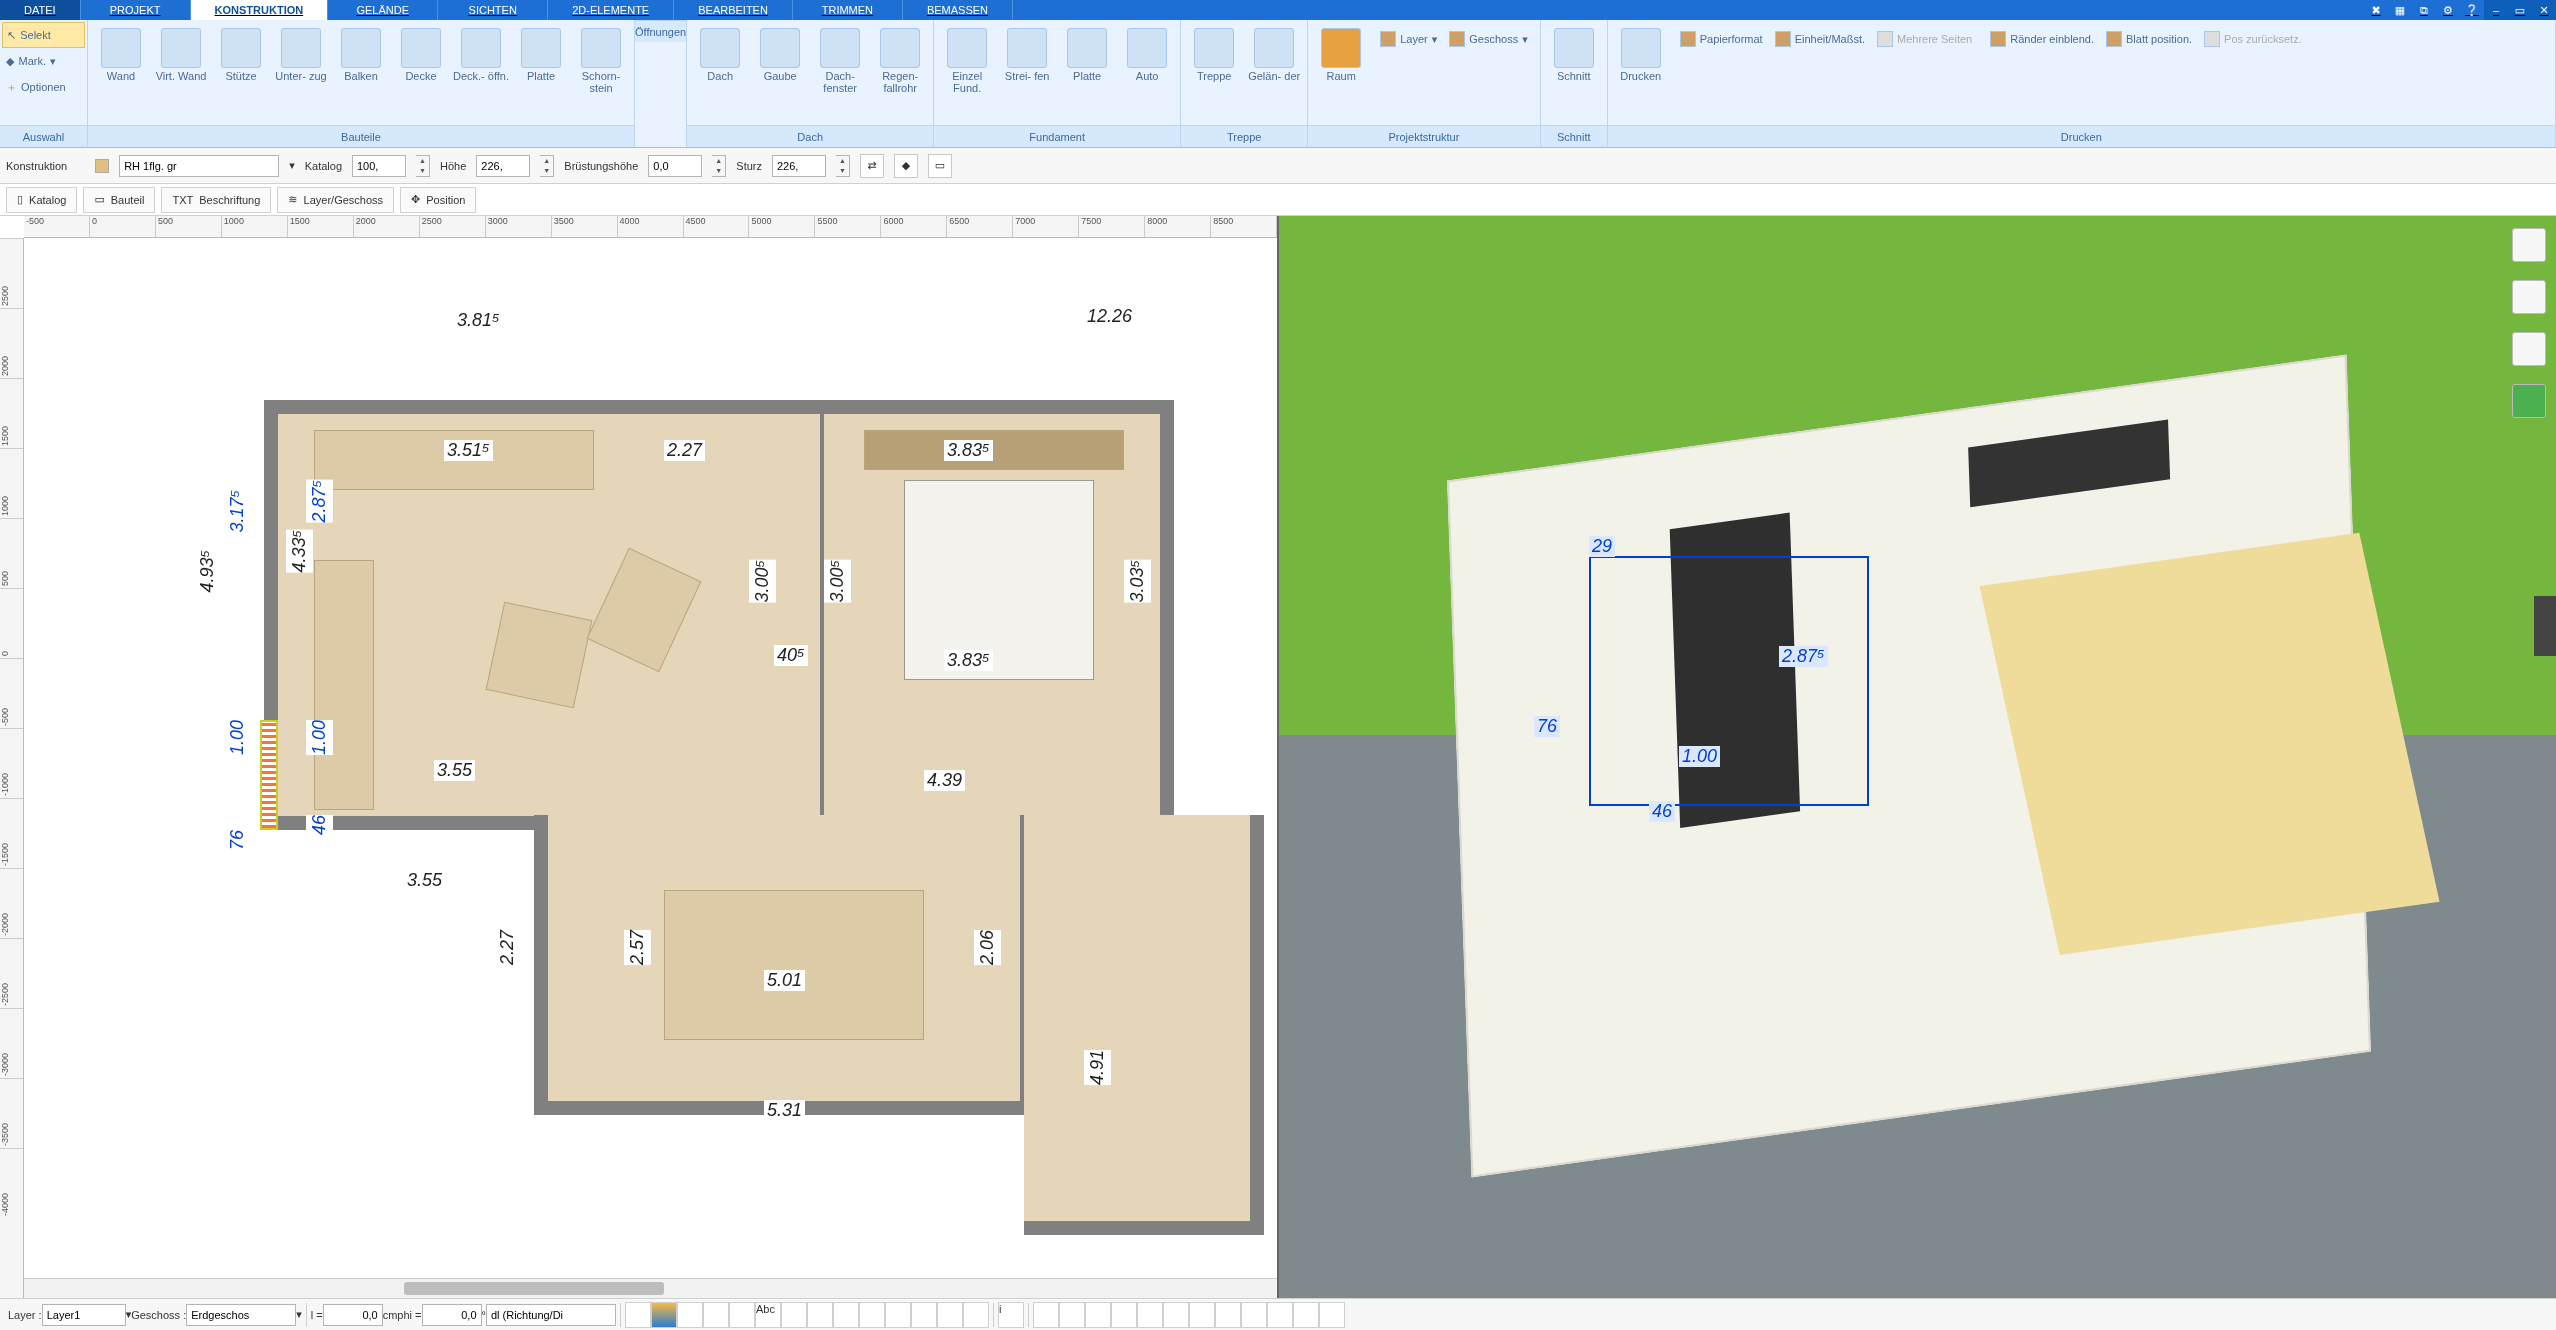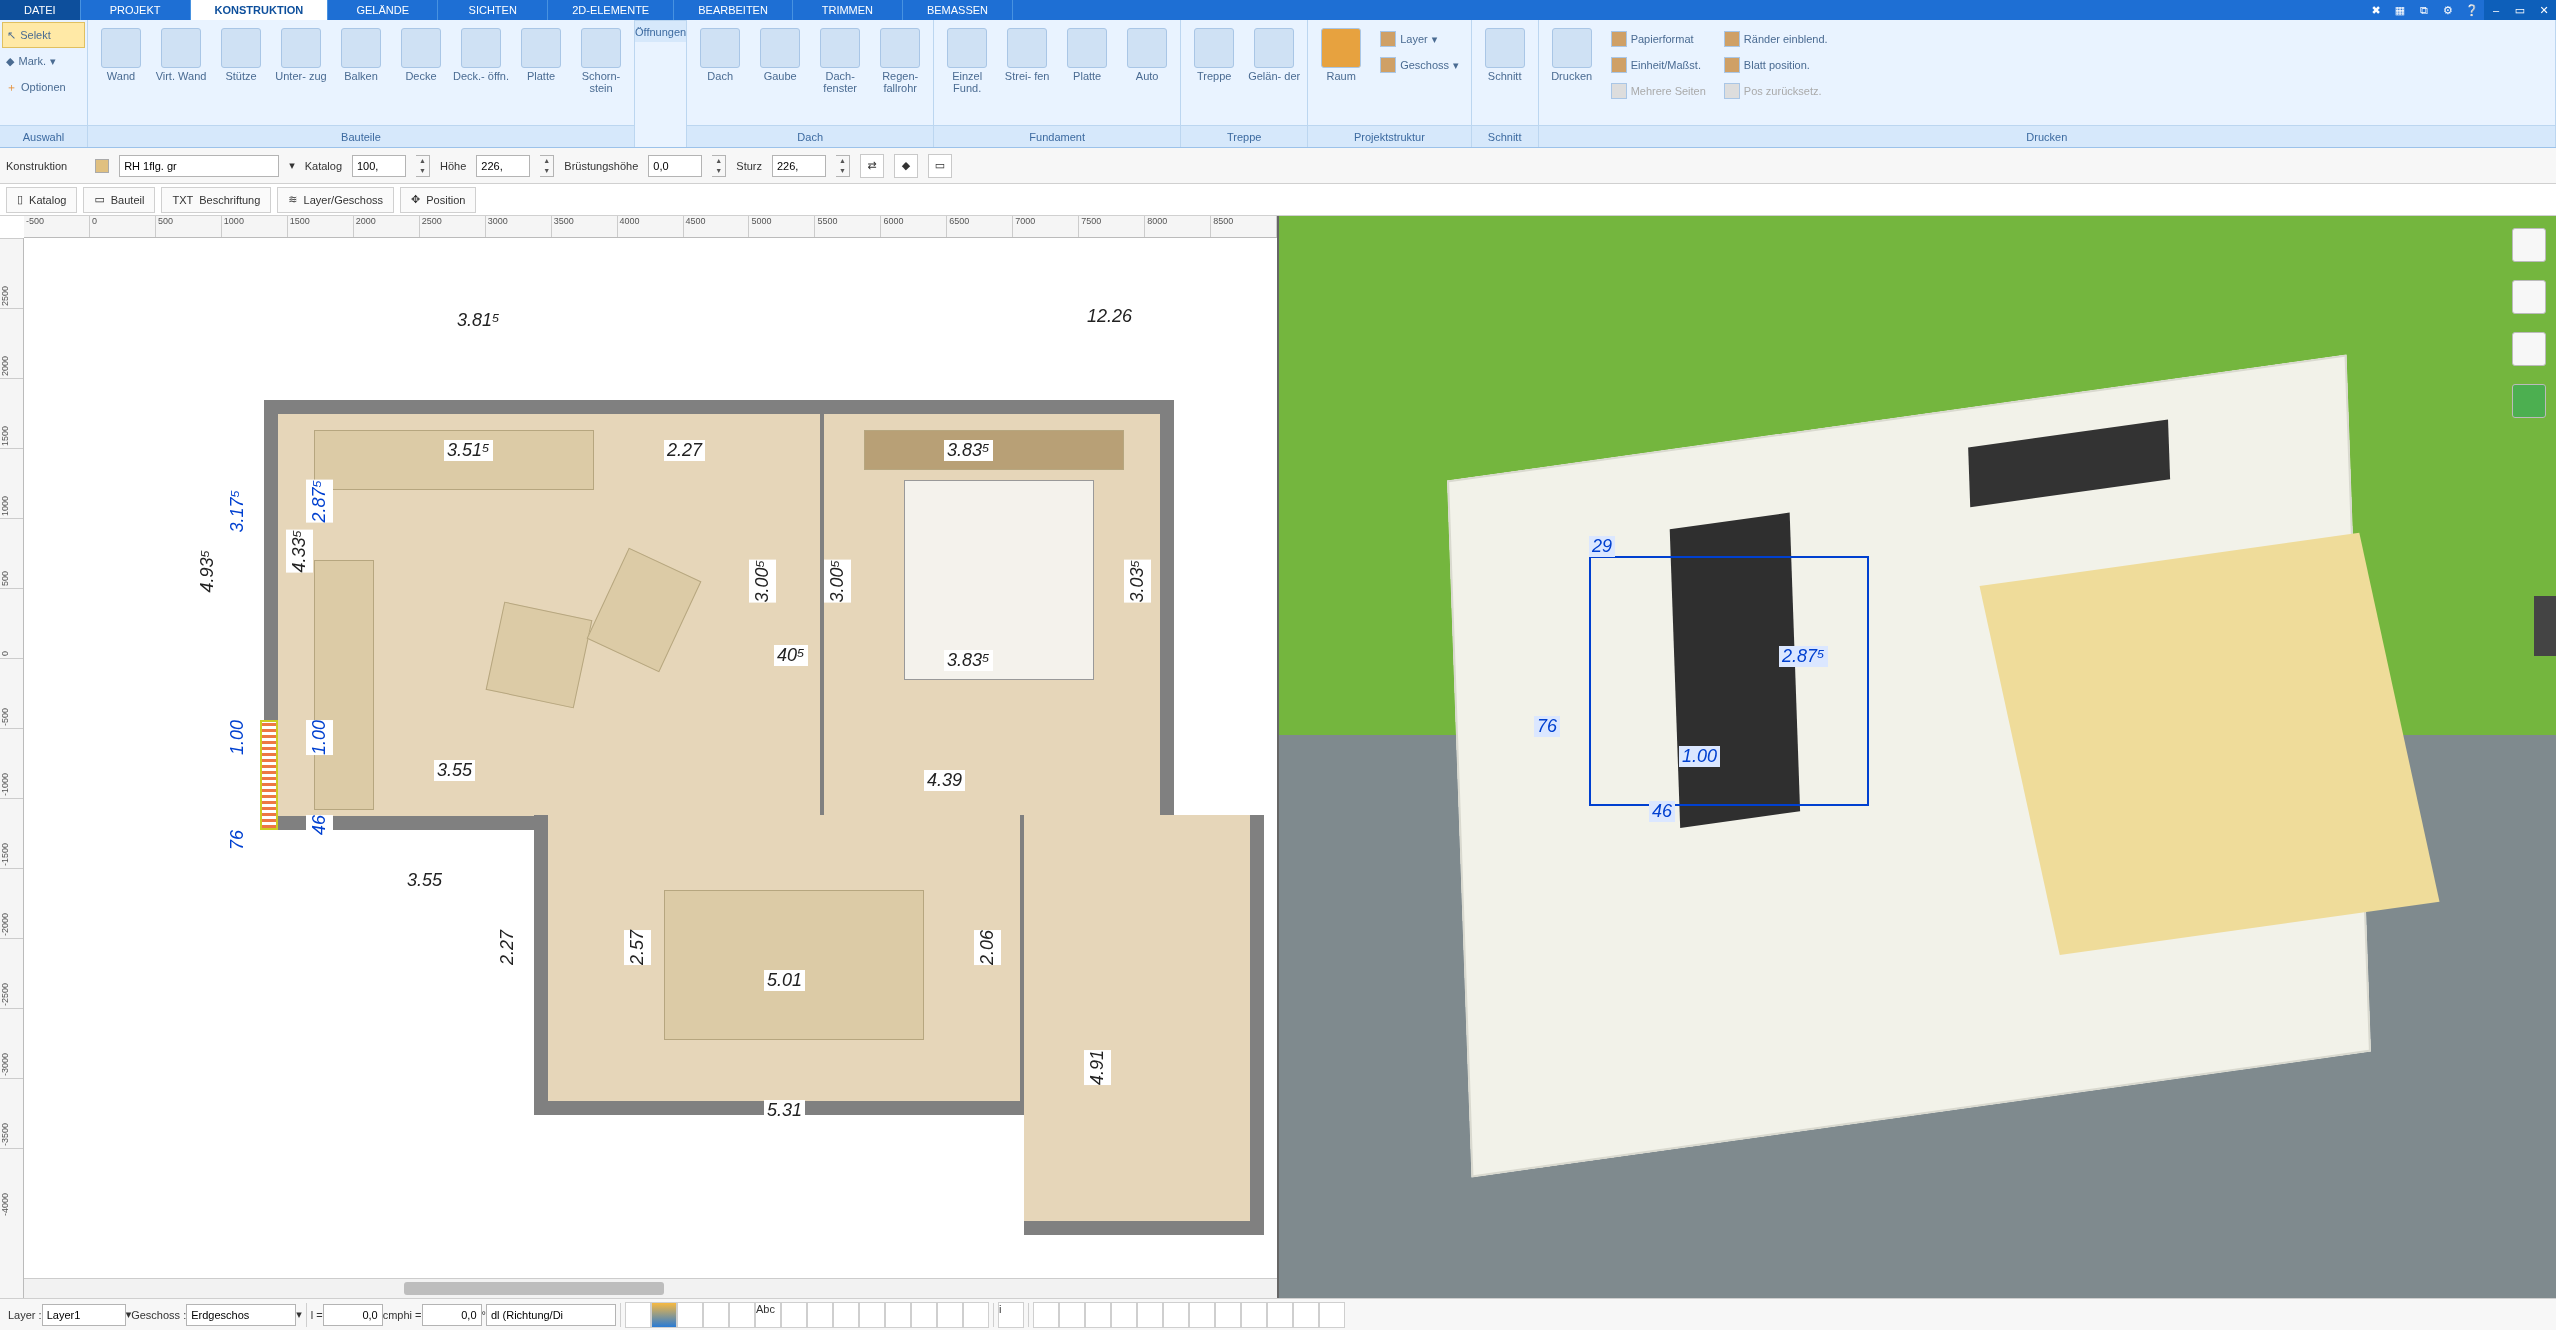--- a/index.html
+++ b/index.html
@@ -1,37 +1,37 @@
 <!DOCTYPE html>
 <html><head>
 <meta charset="utf-8">
 <style>
 * { margin: 0; padding: 0; box-sizing: border-box; font-family: "Segoe UI", Tahoma, sans-serif; font-size: 11px; }
 body { width: 2556px; height: 1330px; background: #fff; overflow: hidden; }
 
 
-.menubar { height: 20px; background: linear-gradient(#1e6fd4,#1e6fd4); display: flex; }
+.menubar { height: 20px; background: linear-gradient(#1e6fd4,#1e6fd4); display: flex; text-decoration: underline; }
 .menubar .tab { padding: 0 24px; line-height: 20px; color: #fff; border-right: 1px solid #4892e0; text-align: center; min-width: 110px; }
 .menubar .tab.datei { background: #0d4f9c; min-width: 75px; }
 .menubar .tab.active { background: #fff; color: #0d4f9c; font-weight: 600; }
 .menubar .spacer { flex: 1; }
 .menubar .wbtn { width: 24px; height: 20px; display: flex; align-items: center; justify-content: center; color: #fff; background: #1e6fd4; }
 .menubar .wbtn.sys { background: #0d5fba; }
 
 
 .ribbon { height: 128px; background: #e9f3ff; border-bottom: 1px solid #9cc2ea; display: flex; }
 .rgroup { border-right: 1px solid #bcd6f0; display: flex; flex-direction: column; }
 .rgroup .body { flex: 1; display: flex; align-items: flex-start; padding: 4px 4px 0; gap: 2px; }
 .rgroup .title { height: 22px; background: #d6e8fb; color: #3c6aa0; text-align: center; line-height: 22px; border-top: 1px solid #bcd6f0; }
 
 .rbtn { display: flex; flex-direction: column; align-items: center; justify-content: flex-start; width: 58px; height: 100px; padding-top: 4px; text-align: center; color: #4a6b92; gap: 2px; }
 .rbtn .ic { width: 40px; height: 40px; background: #cfe1f4; border: 1px solid #a9c6e6; border-radius: 3px; }
 .rbtn .lbl { line-height: 12px; }
 
-.side-stack { display: flex; flex-direction: column; gap: 0; padding: 2px 2px; }
+.side-stack { display: flex; flex-direction: row; gap: 0; padding: 2px 2px; }
 .side-stack .srow { display: flex; align-items: center; gap: 4px; height: 26px; padding: 0 6px; color: #4a6b92; white-space: nowrap; }
 .side-stack .srow .sic { width: 16px; height: 16px; background: #cfa066; border: 1px solid #a9c6e6; }
 
 
 .selgroup { width: 88px; }
 .selgroup .body { flex-direction: column; align-items: stretch; padding: 2px; gap: 0; }
 .selgroup .srow { display: flex; align-items: center; gap: 4px; height: 26px; padding: 0 4px; color: #4a6b92; }
 .selgroup .srow.sel { background: #ffe9a6; border: 1px solid #e0c060; }
 
 

